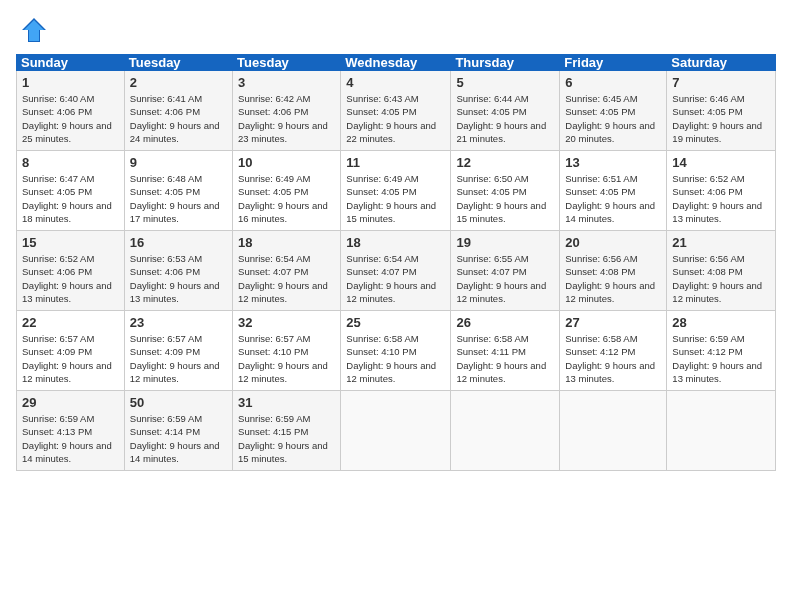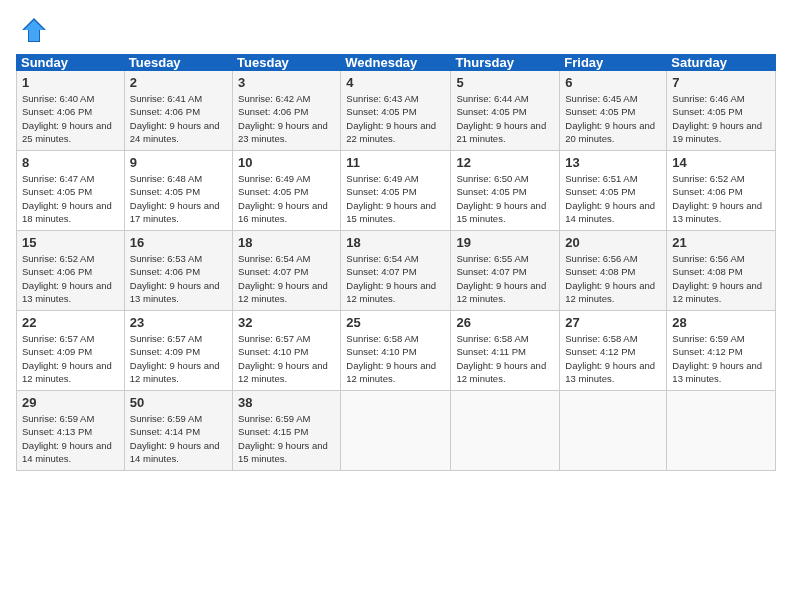--- a/index.html
+++ b/index.html
@@ -198,21 +198,21 @@
           <td><span class="day-num">27</span>
 <span class="day-info">Sunrise: 6:58 AM<br>Sunset: 4:12 PM<br>Daylight: 9 hours and 13 minutes.</span></td>
           <td><span class="day-num">28</span>
 <span class="day-info">Sunrise: 6:59 AM<br>Sunset: 4:12 PM<br>Daylight: 9 hours and 13 minutes.</span></td>
         </tr>
         <tr>
           <td><span class="day-num">29</span>
 <span class="day-info">Sunrise: 6:59 AM<br>Sunset: 4:13 PM<br>Daylight: 9 hours and 14 minutes.</span></td>
           <td><span class="day-num">50</span>
 <span class="day-info">Sunrise: 6:59 AM<br>Sunset: 4:14 PM<br>Daylight: 9 hours and 14 minutes.</span></td>
-          <td><span class="day-num">38</span>
+          <td><span class="day-num">31</span>
 <span class="day-info">Sunrise: 6:59 AM<br>Sunset: 4:15 PM<br>Daylight: 9 hours and 15 minutes.</span></td>
           <td class="empty-cell"></td>
           <td class="empty-cell"></td>
           <td class="empty-cell"></td>
           <td class="empty-cell"></td>
         </tr>
       </tbody>
   </table>
 </div>
 

